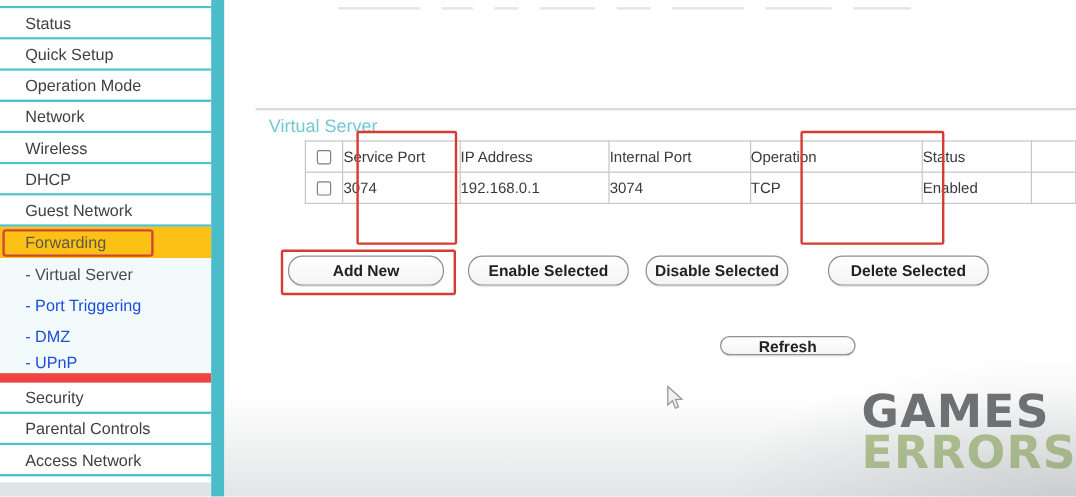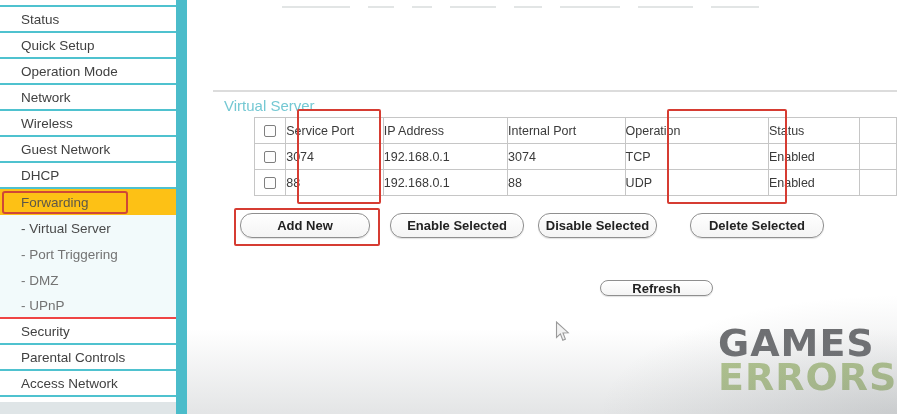--- a/index.html
+++ b/index.html
@@ -7,22 +7,22 @@
         font-family:"Liberation Sans",sans-serif;-webkit-font-smoothing:antialiased;}
 
   
   .sidebar{position:absolute;left:0;top:0;width:176px;height:414px;background:#fff;
            display:flex;flex-direction:column;}
   .side-top-gap{height:7px;box-sizing:border-box;border-bottom:2px solid #4fc2cf;background:#fff;}
   .side-item{height:26px;box-sizing:border-box;display:flex;align-items:center;
              padding-left:21px;font-size:13.5px;color:#414141;background:#fff;
              border-bottom:2px solid #4fc2cf;position:relative;cursor:pointer;white-space:nowrap;}
   .side-item.sub,.side-item.sub-active,.side-item.sub-end{background:#f2fafb;border-bottom:none;text-align:right;}
-  .side-item.sub,.side-item.sub-end{color:#737373;}
-  .side-item.sub-end{border-bottom:2px solid #ef4444;}
+  .side-item.sub,.side-item.sub-end{color:#1d4ed8;}
+  .side-item.sub-end{border-bottom:8px solid #ef4444;}
   .side-item.sub-active{color:#4a4a4a;}
   .side-item.highlight{background:#fdc115;border-bottom:none;color:#5d5748;}
   .forwarding-box{position:absolute;left:2px;top:2px;width:122px;height:19px;
                   border:2px solid #cf4737;border-radius:3px;}
   .side-fill-white{height:5px;background:#fff;}
   .side-fill-gray{flex:1;background:#dfe5e7;}
   .side-vertical-bar{position:absolute;left:176px;top:0;width:11px;height:414px;background:#4bbcca;}
 
   
   .main{position:absolute;left:187px;top:0;width:710px;height:414px;background:#fff;}
@@ -82,24 +82,24 @@
         <div class="side-item normal">
           <span>Operation Mode</span>
         </div>
         <div class="side-item normal">
           <span>Network</span>
         </div>
         <div class="side-item normal">
           <span>Wireless</span>
         </div>
         <div class="side-item normal">
+          <span>DHCP</span>
+        </div>
+        <div class="side-item normal">
           <span>Guest Network</span>
-        </div>
-        <div class="side-item normal">
-          <span>DHCP</span>
         </div>
         <div class="side-item highlight">
           <span>Forwarding</span>
           <div class="forwarding-box"></div>
         </div>
         <div class="side-item sub-active">
           <span>- Virtual Server</span>
         </div>
         <div class="side-item sub">
           <span>- Port Triggering</span>
@@ -169,31 +169,20 @@
             <td>
               <div class="checkbox"></div>
             </td>
             <td>3074</td>
             <td>192.168.0.1</td>
             <td>3074</td>
             <td>TCP</td>
             <td>Enabled</td>
             <td></td>
           </tr>
-          <tr>
-            <td>
-              <div class="checkbox"></div>
-            </td>
-            <td>88</td>
-            <td>192.168.0.1</td>
-            <td>88</td>
-            <td>UDP</td>
-            <td>Enabled</td>
-            <td></td>
-          </tr>
         </tbody>
     </table>
 
     <div class="red-overlay box-service-port"></div>
     <div class="red-overlay box-protocol"></div>
 
     <div class="btn btn-add-new">Add New</div>
     <div class="red-overlay box-add-new"></div>
     <div class="btn btn-enable">Enable Selected</div>
     <div class="btn btn-disable">Disable Selected</div>

